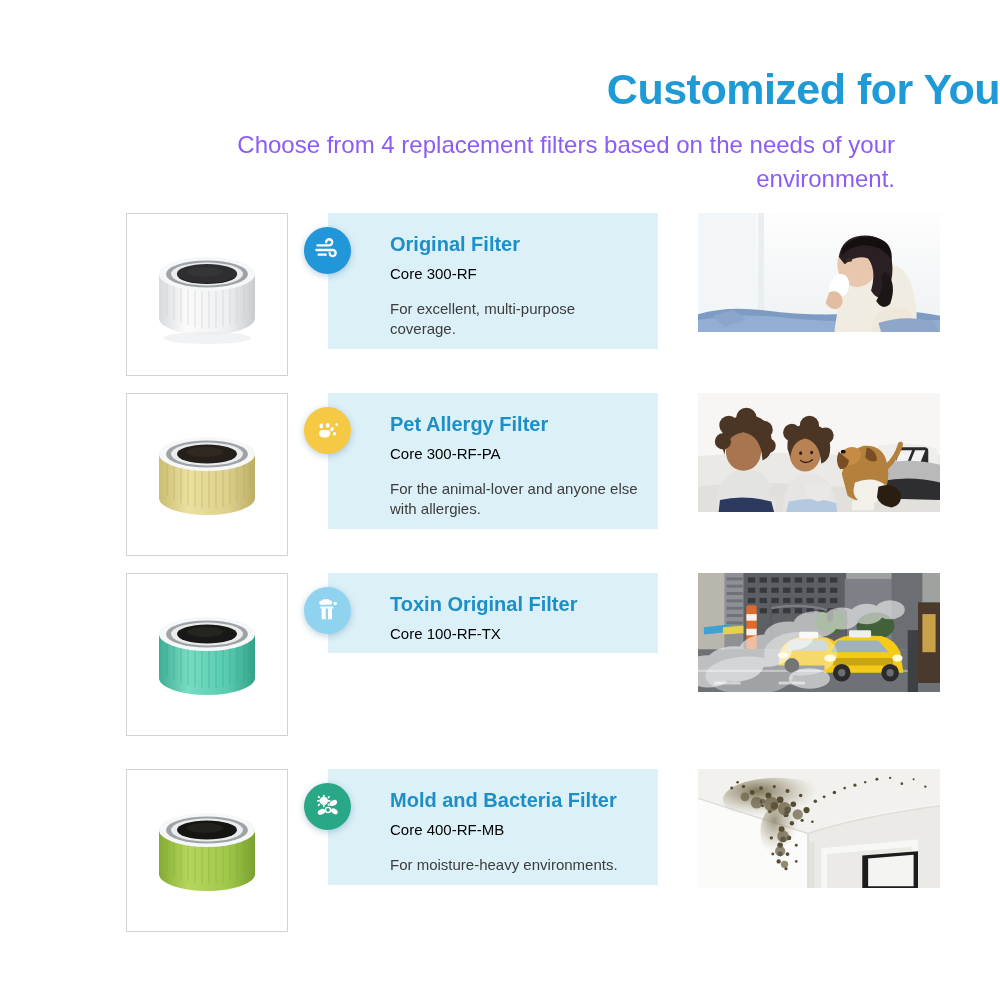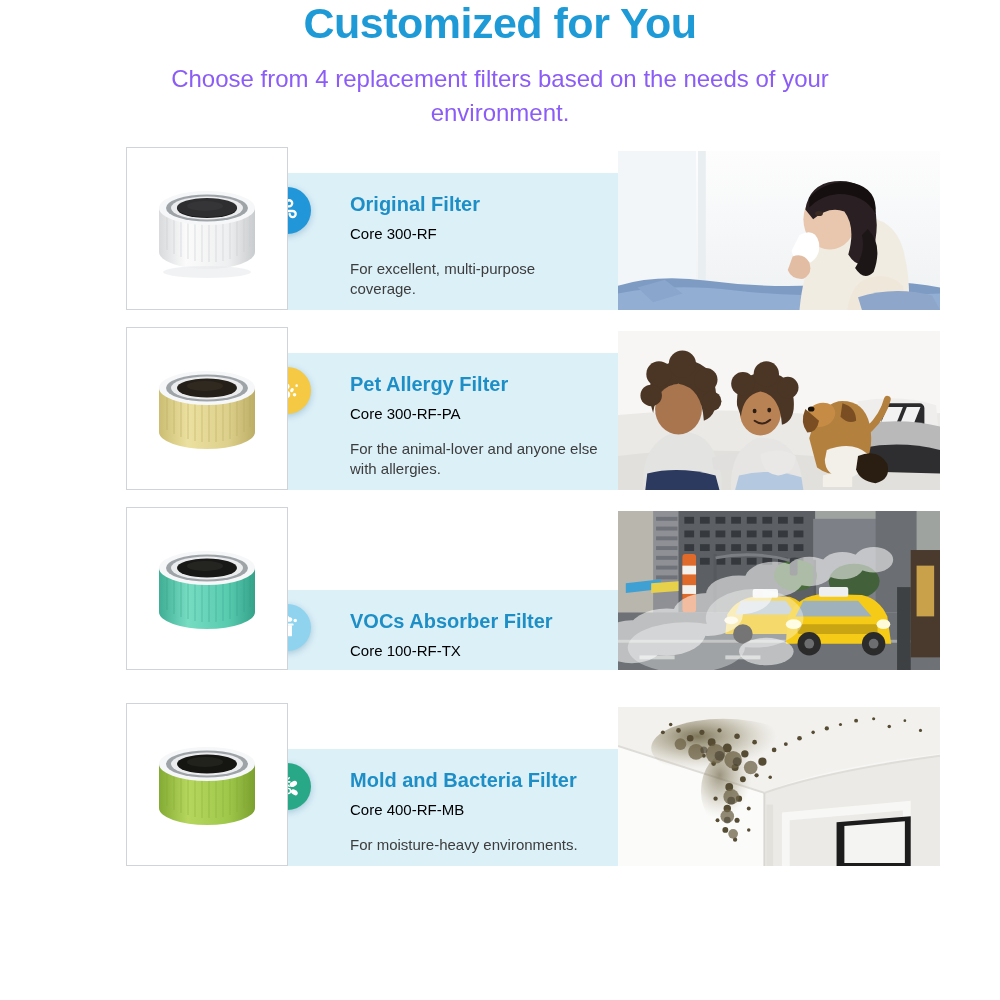--- a/index.html
+++ b/index.html
@@ -14,21 +14,22 @@
 
   #page {
     position: relative;
     width: 1000px;
     height: 1000px;
     background: #ffffff;
   }
 
   
   .header {
-    text-align: center;
+    padding-top: 66px;
+    text-align: right;
   }
 
   .page-title {
     font-size: 43px;
     font-weight: bold;
     color: #1E9BD7;
     letter-spacing: -0.5px;
     line-height: 1.08;
   }
 
@@ -52,21 +53,22 @@
     height: 180px;
     margin: 0 0 0 0;
     padding-left: 126px;
     padding-right: 60px;
   }
 
   .row-inner {
     position: relative;
     height: 163px;
     display: flex;
-    align-items: flex-end;
+    align-items: flex-start;
+    gap: 40px;
   }
 
   
   .product-tile {
     position: relative;
     width: 162px;
     height: 163px;
     border: 1px solid #cfd4d8;
     background: #ffffff;
     flex: 0 0 162px;
@@ -392,21 +394,21 @@
         <div class="info-panel">
           <div class="badge" style="background:#8FD3EF">
             <svg viewBox="0 0 24 24">
               <rect x="6.6" y="10.5" width="3.4" height="9.5" rx="0.6" fill="#fff"></rect>
               <rect x="12" y="10.5" width="3.4" height="9.5" rx="0.6" fill="#fff"></rect>
               <rect x="5.4" y="9" width="11.4" height="1.8" rx="0.8" fill="#fff"></rect>
               <path d="M7 7.6c-1.6 0-2.6-.9-2.6-2S5.5 3.6 7 3.8c.6-1.1 2-1.4 3-.7.9-1 2.6-.8 3.2.5 1.4-.3 2.6.7 2.5 1.9-.1 1.2-1.2 2-2.6 2Z" fill="#fff"></path>
               <circle cx="18.2" cy="6.4" r="1.5" fill="#fff"></circle>
             </svg>
           </div>
-          <div class="filter-name">VOCs Absorber Filter</div>
+          <div class="filter-name">Toxin Original Filter</div>
           <div class="filter-model">Core 100-RF-TX</div>
         </div>
 
         <div class="photo">
           <svg viewBox="0 0 330 163" preserveAspectRatio="xMidYMid slice">
             <rect width="330" height="163" fill="#9fa3a0"></rect>
 
             <rect x="0" y="0" width="38" height="118" fill="#b9b6ad"></rect>
             <rect x="36" y="0" width="28" height="118" fill="#8e9095"></rect>
             <g fill="#6f7278">

